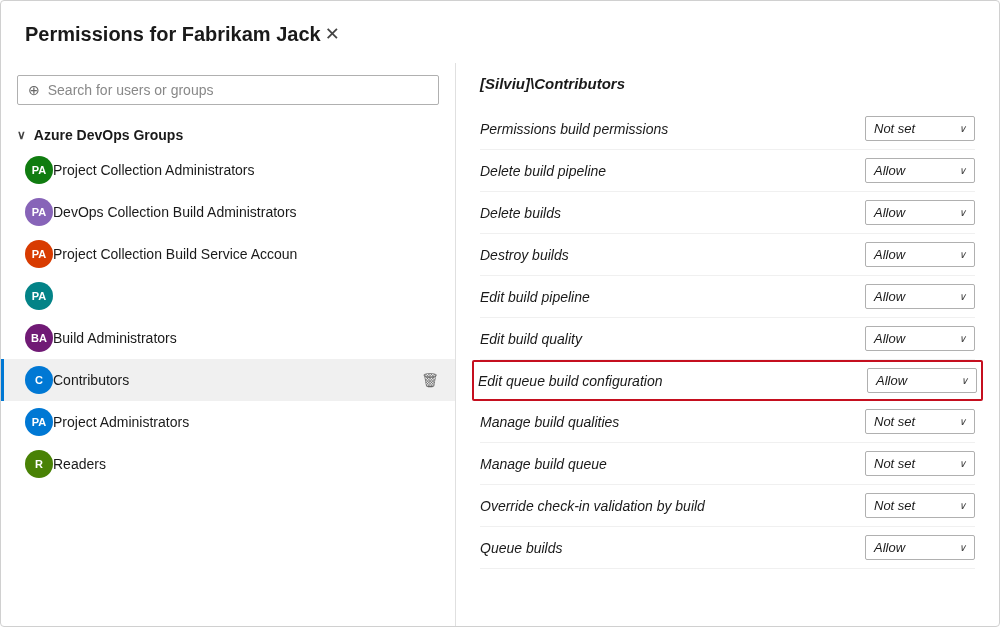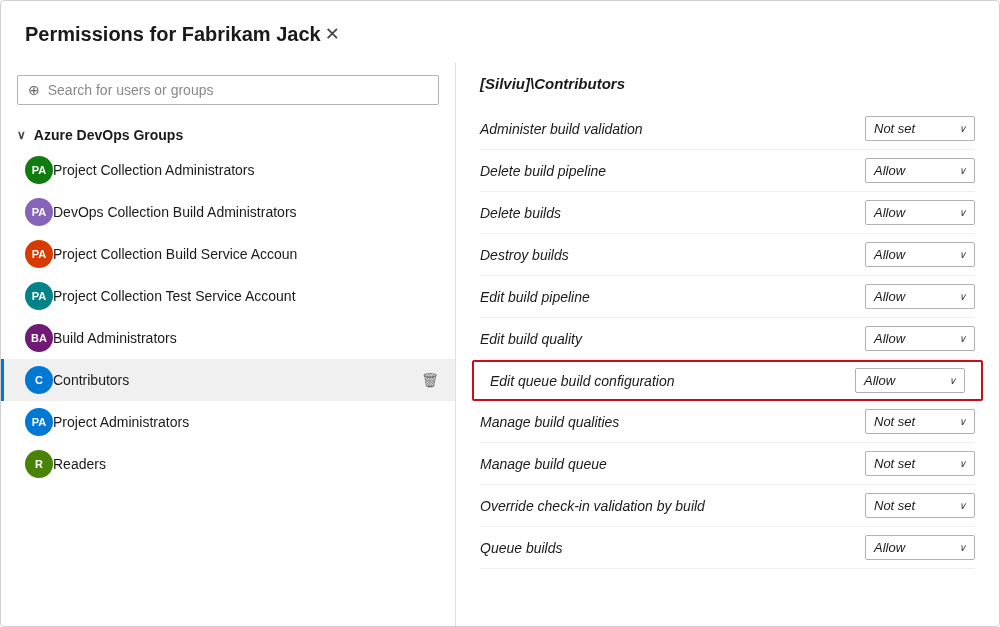--- a/index.html
+++ b/index.html
@@ -154,21 +154,21 @@
     .permission-row {
       display: flex;
       align-items: center;
       justify-content: space-between;
       padding: 8px 0;
       border-bottom: 1px solid #f0f0f0;
     }
     .permission-row.highlighted {
       border: 2px solid #c50f1f;
       border-radius: 2px;
-      padding: 6px 16px;
+      padding: 6px 4px;
       margin: 0 -8px;
     }
     .permission-label {
       font-size: 14px;
       color: #1a1a1a;
     }
     .permission-select {
       display: flex;
       align-items: center;
       border: 1px solid #b0b0b0;
@@ -216,21 +216,20 @@
         <li class="group-item">
           <div class="avatar avatar-purple">PA</div>
           <span class="group-name">DevOps Collection Build Administrators</span>
         </li>
         <li class="group-item">
           <div class="avatar avatar-orange">PA</div>
           <span class="group-name">Project Collection Build Service Accoun</span>
         </li>
         <li class="group-item">
           <div class="avatar avatar-teal">PA</div>
-          <span class="group-name">Project Collection Test Service Account</span>
         </li>
         <li class="group-item">
           <div class="avatar avatar-red">BA</div>
           <span class="group-name">Build Administrators</span>
         </li>
         <li class="group-item selected">
           <div class="avatar avatar-blue">C</div>
           <span class="group-name">Contributors</span>
           <span class="delete-icon">🗑</span>
         </li>
@@ -241,21 +240,21 @@
         <li class="group-item">
           <div class="avatar avatar-circle-green">R</div>
           <span class="group-name">Readers</span>
         </li>
       </ul>
     </div>
 
     <div class="right-panel">
       <div class="right-panel-title">[Silviu]\Contributors</div>
       <div class="permission-row">
-        <span class="permission-label">Administer build validation</span>
+        <span class="permission-label">Permissions build permissions</span>
         <div class="permission-select">
           <span class="select-value">Not set</span>
           <span class="select-chevron">∨</span>
         </div>
       </div>
       <div class="permission-row">
         <span class="permission-label">Delete build pipeline</span>
         <div class="permission-select">
           <span class="select-value">Allow</span>
           <span class="select-chevron">∨</span>

